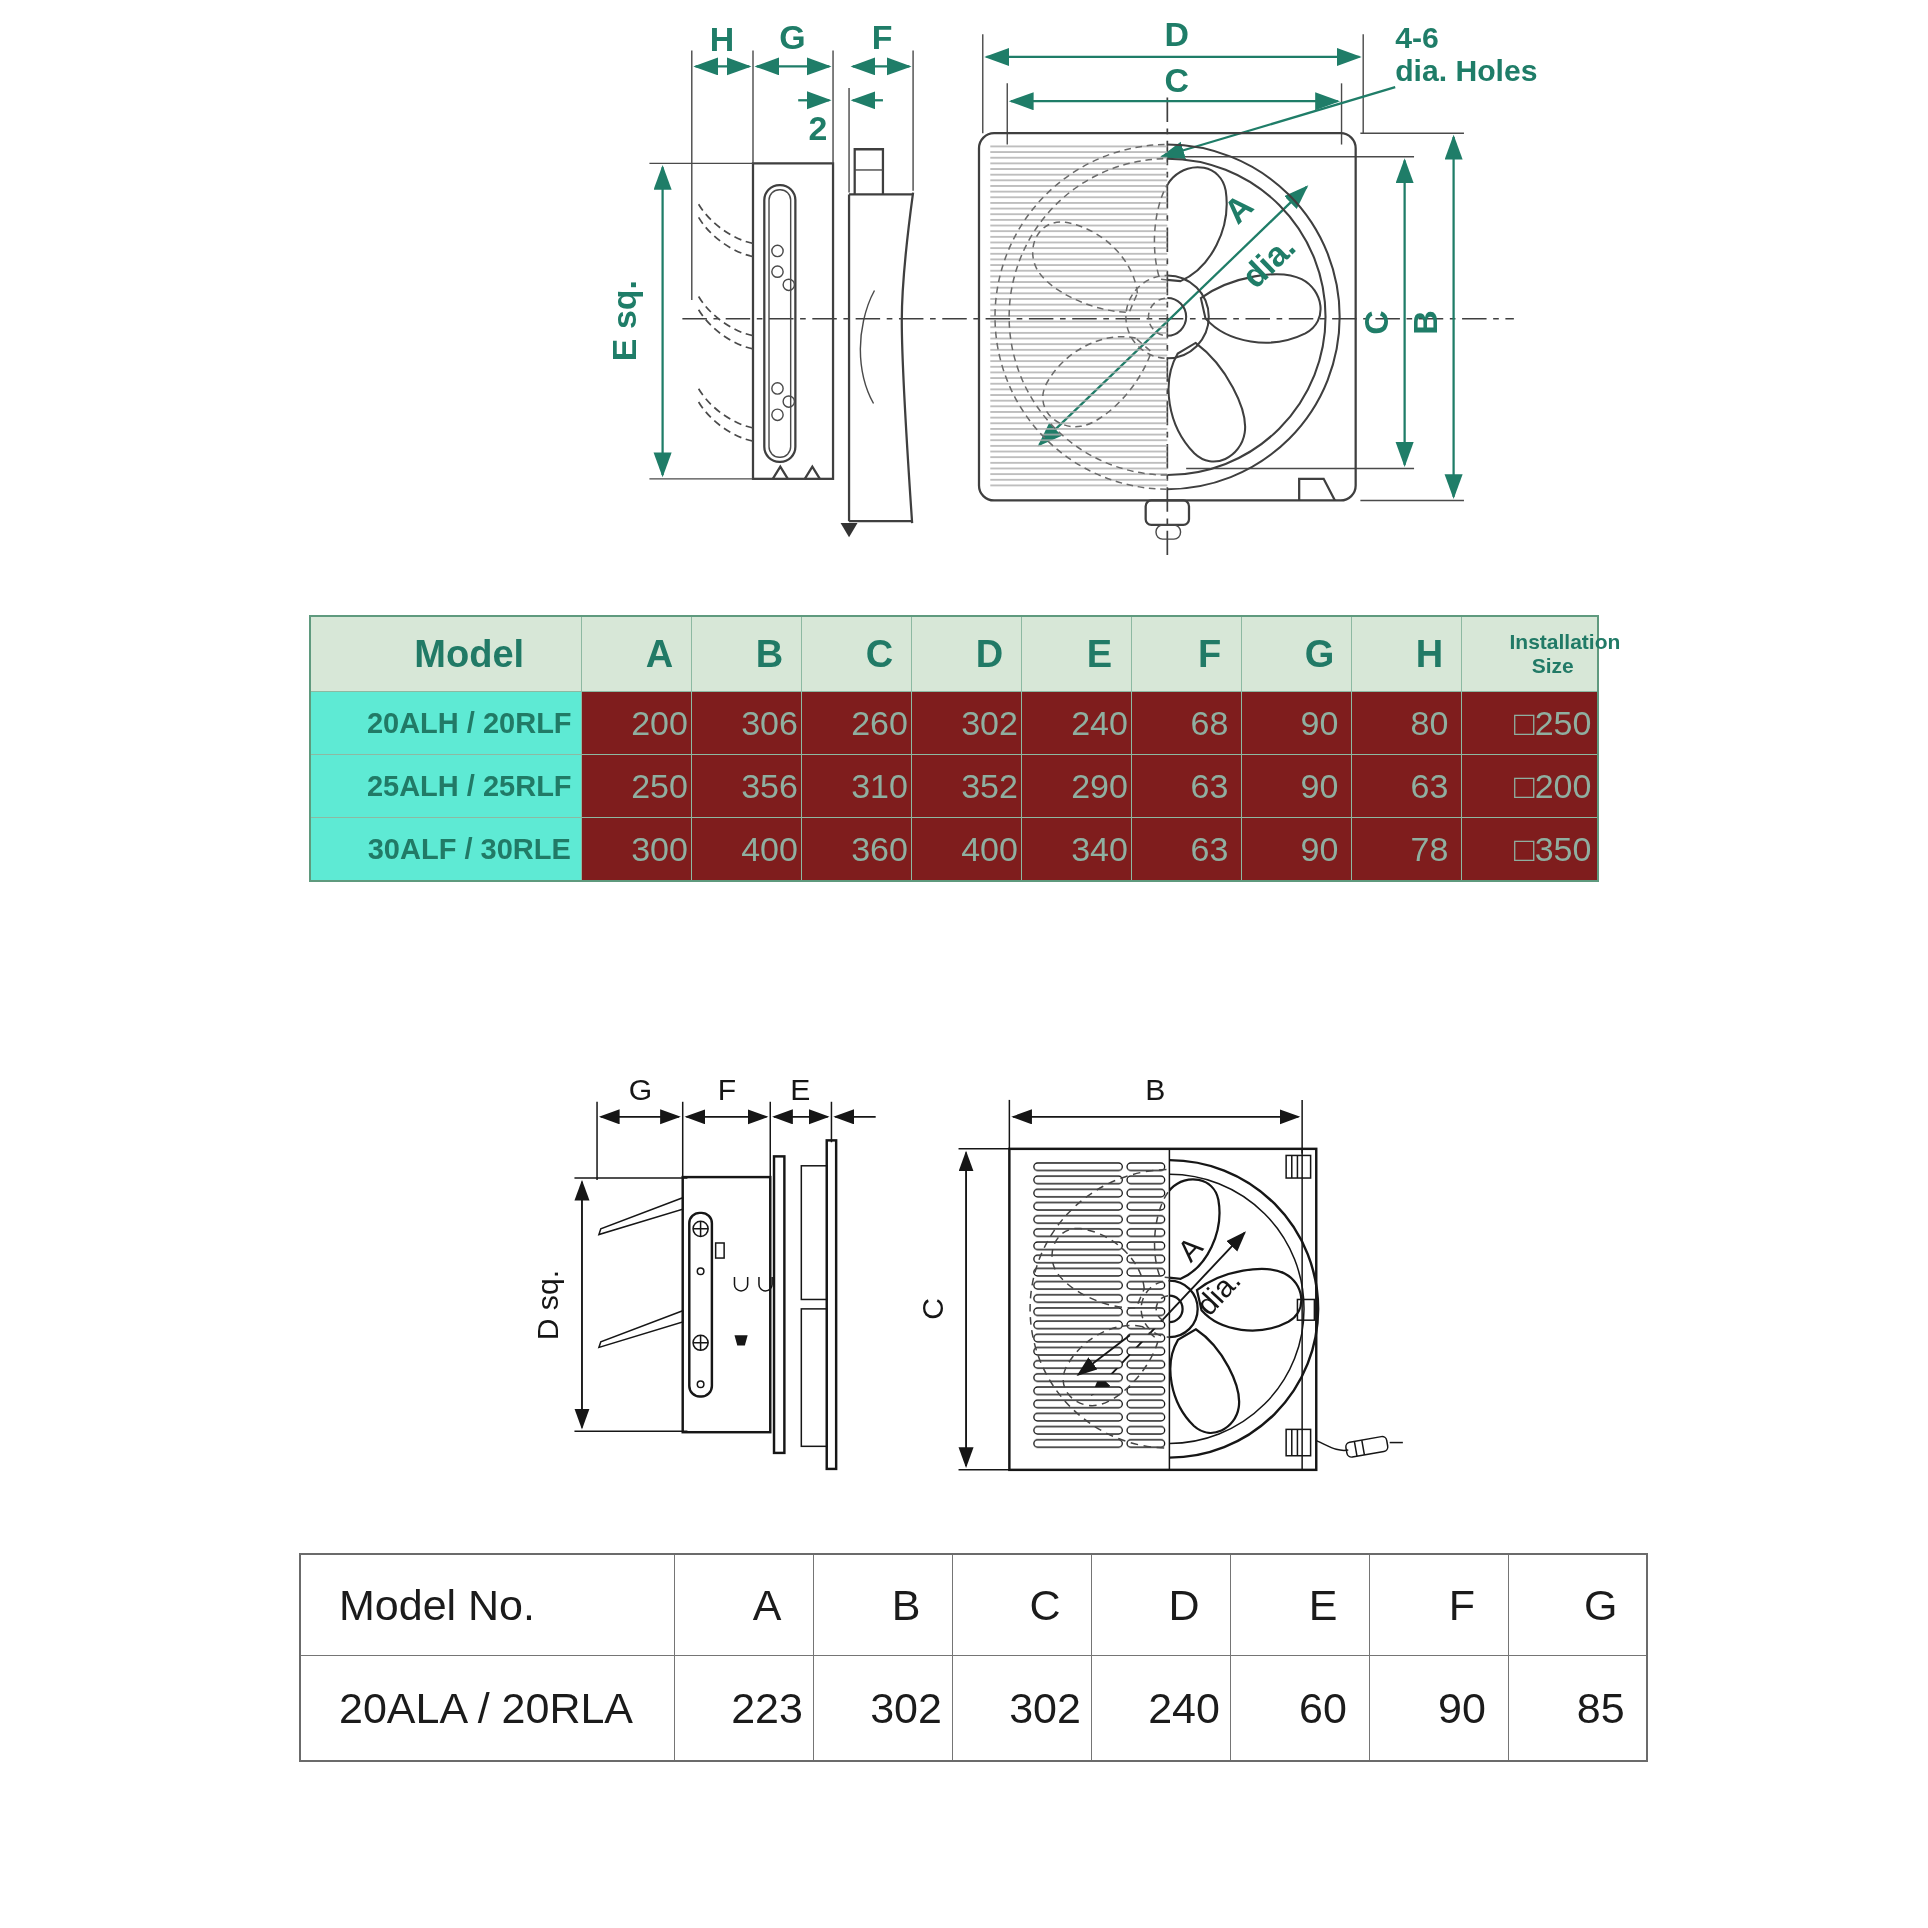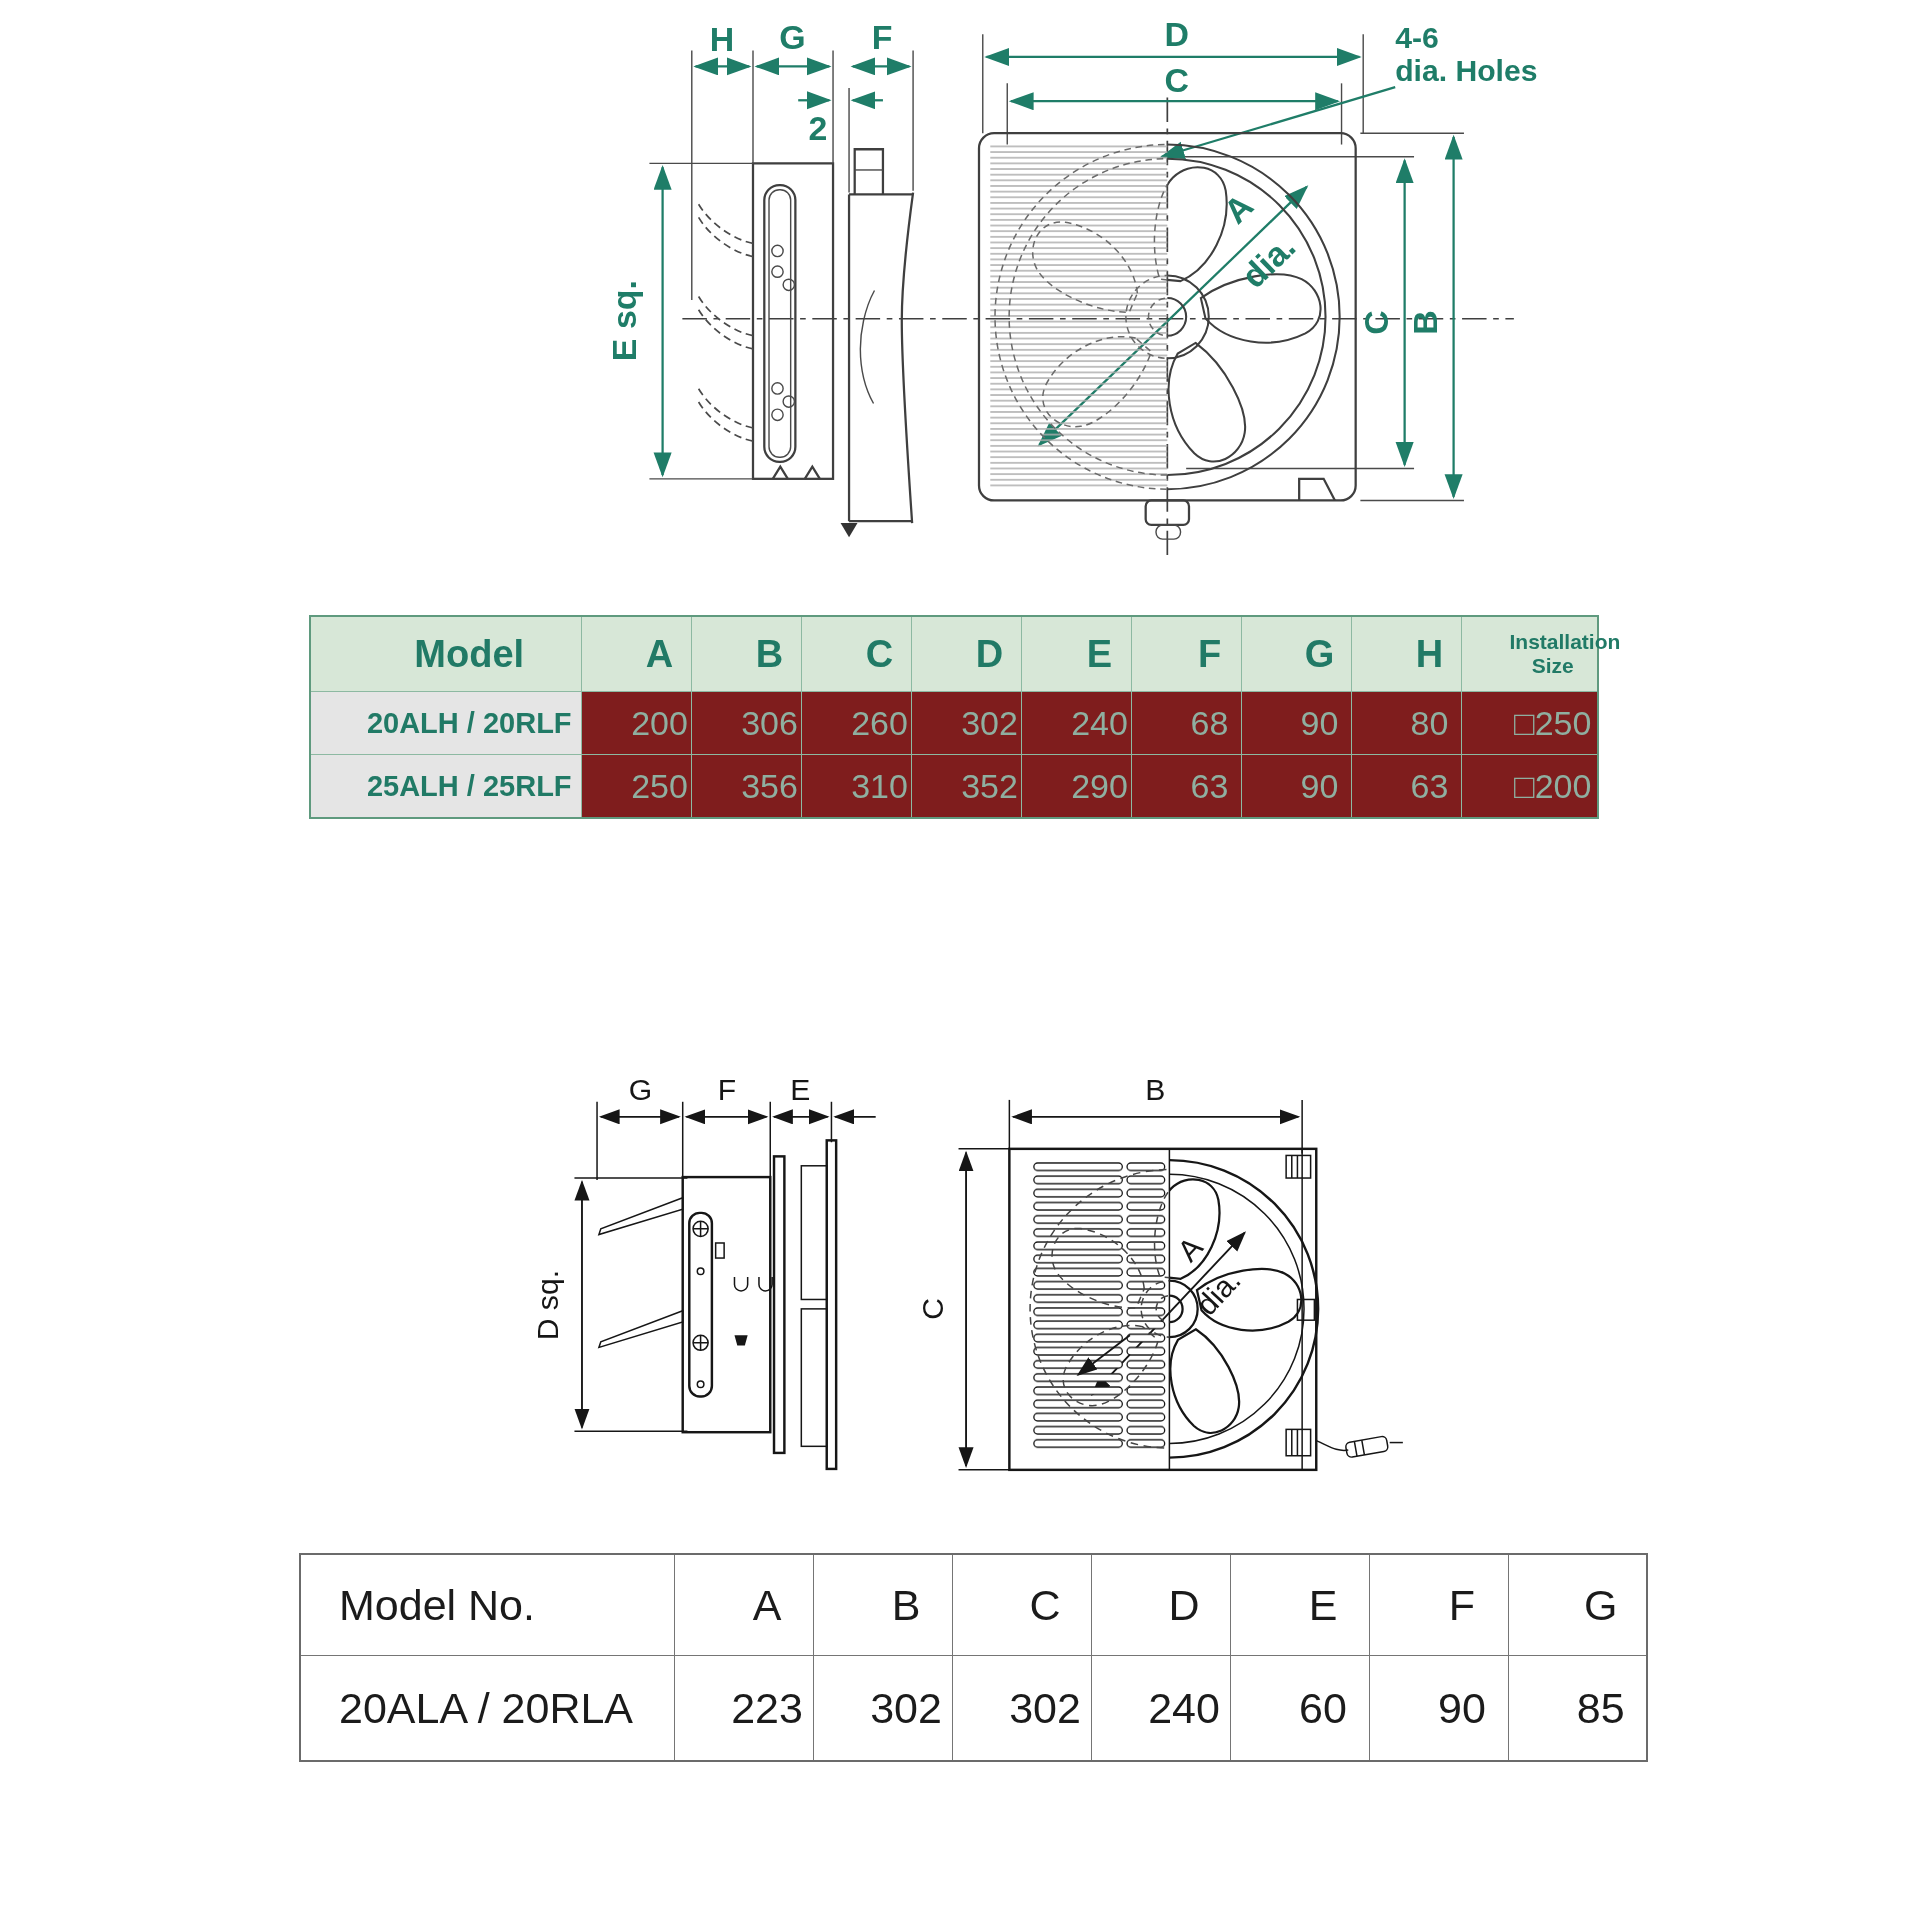--- a/index.html
+++ b/index.html
@@ -26,21 +26,21 @@
   .fb-dash{stroke:#444444;stroke-width:1.6;fill:none;stroke-dasharray:8 6;}
   text.b{fill:#161616;font-weight:400;font-size:32px;text-anchor:middle;
          font-family:"Liberation Sans",sans-serif;}
   
   .tbl{position:absolute;border-collapse:collapse;table-layout:fixed;background:#fff;}
   .tbl th,.tbl td{vertical-align:middle;text-align:center;padding-left:48px;}
   .tbl-top{left:309px;top:615px;width:1290px;border:2.8px solid #5f9a7e;}
   .tbl-top th,.tbl-top td{border:1.9px solid #8db9a2;}
   .tbl-top thead th{background:#d7e7d7;color:#217a66;font-size:38px;font-weight:bold;height:72px;}
   .tbl-top thead th.install{font-size:21px;line-height:1.15;font-weight:bold;}
-  .tbl-top tbody th{background:#e5e5e5;color:#217a66;font-size:29px;font-weight:bold;height:60px;}
+  .tbl-top tbody th{background:#5eead4;color:#217a66;font-size:29px;font-weight:bold;height:60px;}
   .tbl-top tbody td{color:#8fafa0;font-size:34px;font-weight:500;background:#7f1d1d;}
   .tbl-bot{left:299px;top:1553px;width:1348px;border:2.8px solid #6b6b6b;}
   .tbl-bot th,.tbl-bot td{border:1.9px solid #757575;color:#1b1b1b;font-weight:400;}
   .tbl-bot thead th{font-size:43px;height:98px;}
   .tbl-bot tbody td{font-size:43px;height:102px;}
   .tbl-bot .model-cell{text-align:left;padding-left:38px;}
 </style>
 </head>
 <body>
 
@@ -213,20 +213,32 @@
         <td>250</td>
         <td>356</td>
         <td>310</td>
         <td>352</td>
         <td>290</td>
         <td>63</td>
         <td>90</td>
         <td>63</td>
         <td>□200</td>
       </tr>
+      <tr>
+        <th>30ALF / 30RLE</th>
+        <td>300</td>
+        <td>400</td>
+        <td>360</td>
+        <td>400</td>
+        <td>340</td>
+        <td>63</td>
+        <td>90</td>
+        <td>78</td>
+        <td>□350</td>
+      </tr>
     </tbody>
   </table>
 
   <svg style="left:405px;top:1062px;" width="1092" height="490" viewBox="0 0 1160 520">
     <defs>
       <marker id="mk" markerWidth="12" markerHeight="9" refX="10" refY="4" orient="auto-start-reverse">
         <path d="M0,0 L11,4 L0,8 Z" fill="#161616"></path>
       </marker>
       <pattern id="slots" x="0" y="104" width="1160" height="14" patternUnits="userSpaceOnUse">
         <rect x="668" y="3" width="94" height="8" rx="4" fill="#fff" stroke="#161616" stroke-width="1.4"></rect>

